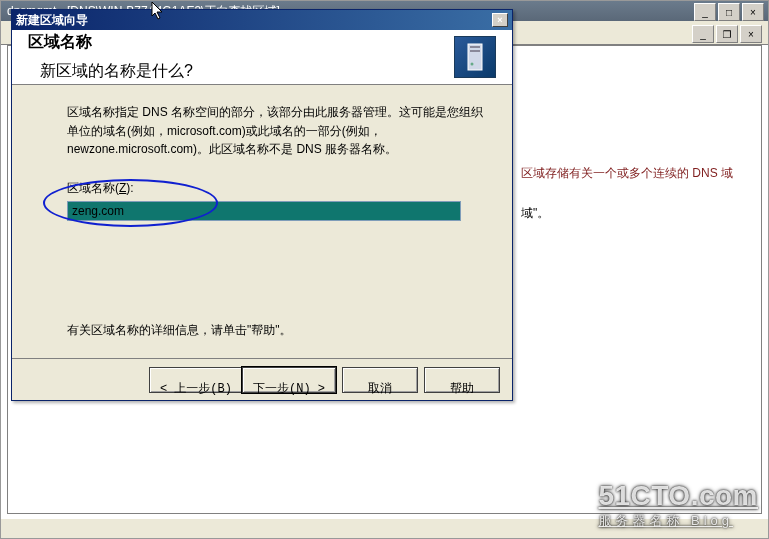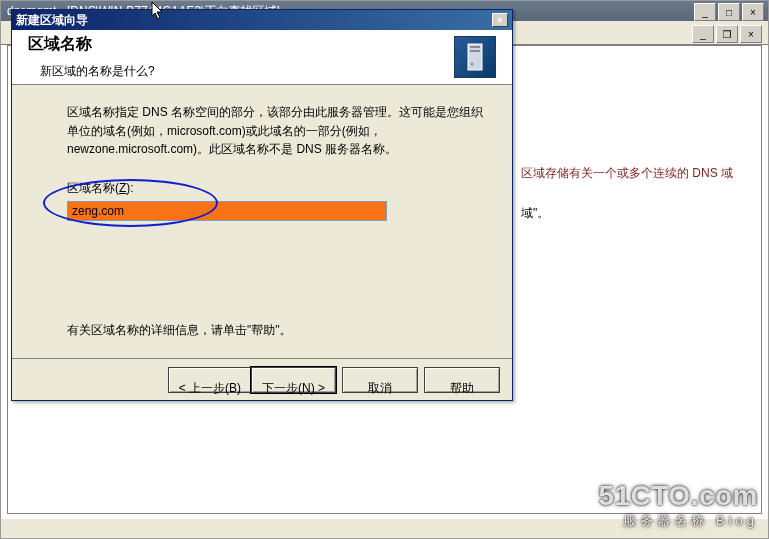--- a/index.html
+++ b/index.html
@@ -122,42 +122,42 @@
       background: #fff;
       height: 55px;
       border-bottom: 1px solid #808080;
       display: flex;
       align-items: center;
       padding: 8px 16px;
       position: relative;
     }
     .wizard-header-text { flex: 1; }
     .wizard-header-title { font-weight: bold; font-size: 16px; }
-    .wizard-header-sub { font-size: 12px; margin-left: 12px; margin-top: 8px; }
+    .wizard-header-sub { font-size: 16px; margin-left: 12px; margin-top: 8px; }
     .wizard-header-icon {
       width: 42px; height: 42px;
       background: linear-gradient(135deg, #2a5a9a, #0a3a6a);
       display: flex; align-items: center; justify-content: center;
       border: 1px solid #1a3a5a;
     }
     .wizard-body {
       flex: 1;
       padding: 18px 28px 10px 55px;
       font-size: 12px;
       line-height: 1.55;
     }
     .body-para { margin-bottom: 20px; }
     .field-label { margin-bottom: 4px; margin-top: 10px; }
     .field-label u { text-decoration: underline; }
     .input-wrap { position: relative; display: inline-block; }
     .text-input {
-      width: 320px;
+      width: 394px;
       height: 20px;
       border: 1px solid #7f9db9;
-      background: #f97316;
+      background: #0f766e;
       padding: 1px 4px;
       font-family: inherit;
       font-size: 12px;
     }
     .ellipse-annot {
       position: absolute;
       top: -22px; left: -24px;
       width: 175px; height: 48px;
       border: 2px solid #1020d0;
       border-radius: 50%;
@@ -174,35 +174,36 @@
       gap: 6px;
       background: #ece9d8;
     }
     .wizard-footer .btn-group { display: flex; }
     .btn {
       height: 23px;
       min-width: 76px;
       background: #ece9d8;
       border: 1px solid #404040;
       box-shadow: inset 1px 1px 0 #fff, inset -1px -1px 0 #a0a0a0;
-      font-family: Liberation Sans, sans-serif;
+      font-family: Liberation Mono, monospace;
       font-size: 12px;
       cursor: pointer;
       padding: 12px 10px;
     }
     .btn-back { border-right: none; }
     .btn-next { box-shadow: inset 1px 1px 0 #fff, inset -1px -1px 0 #a0a0a0, 0 0 0 1px #000; }
     .watermark {
       position: absolute;
       bottom: 8px; right: 10px;
-      text-align: right;
+      text-align: left;
       color: rgba(255,255,255,0.85);
       text-shadow: 0 0 4px rgba(0,0,0,0.7), 0 0 2px rgba(0,0,0,0.9);
       font-family: Arial, sans-serif;
       pointer-events: none;
+      text-decoration: underline;
     }
     .wm-big { font-size: 28px; font-weight: bold; letter-spacing: 0.5px; }
     .wm-small { font-size: 13px; letter-spacing: 4px; }
     .cursor-arrow {
       position: absolute;
       top: 0px; left: 150px;
       width: 14px; height: 20px;
       pointer-events: none;
     }
   </style>

